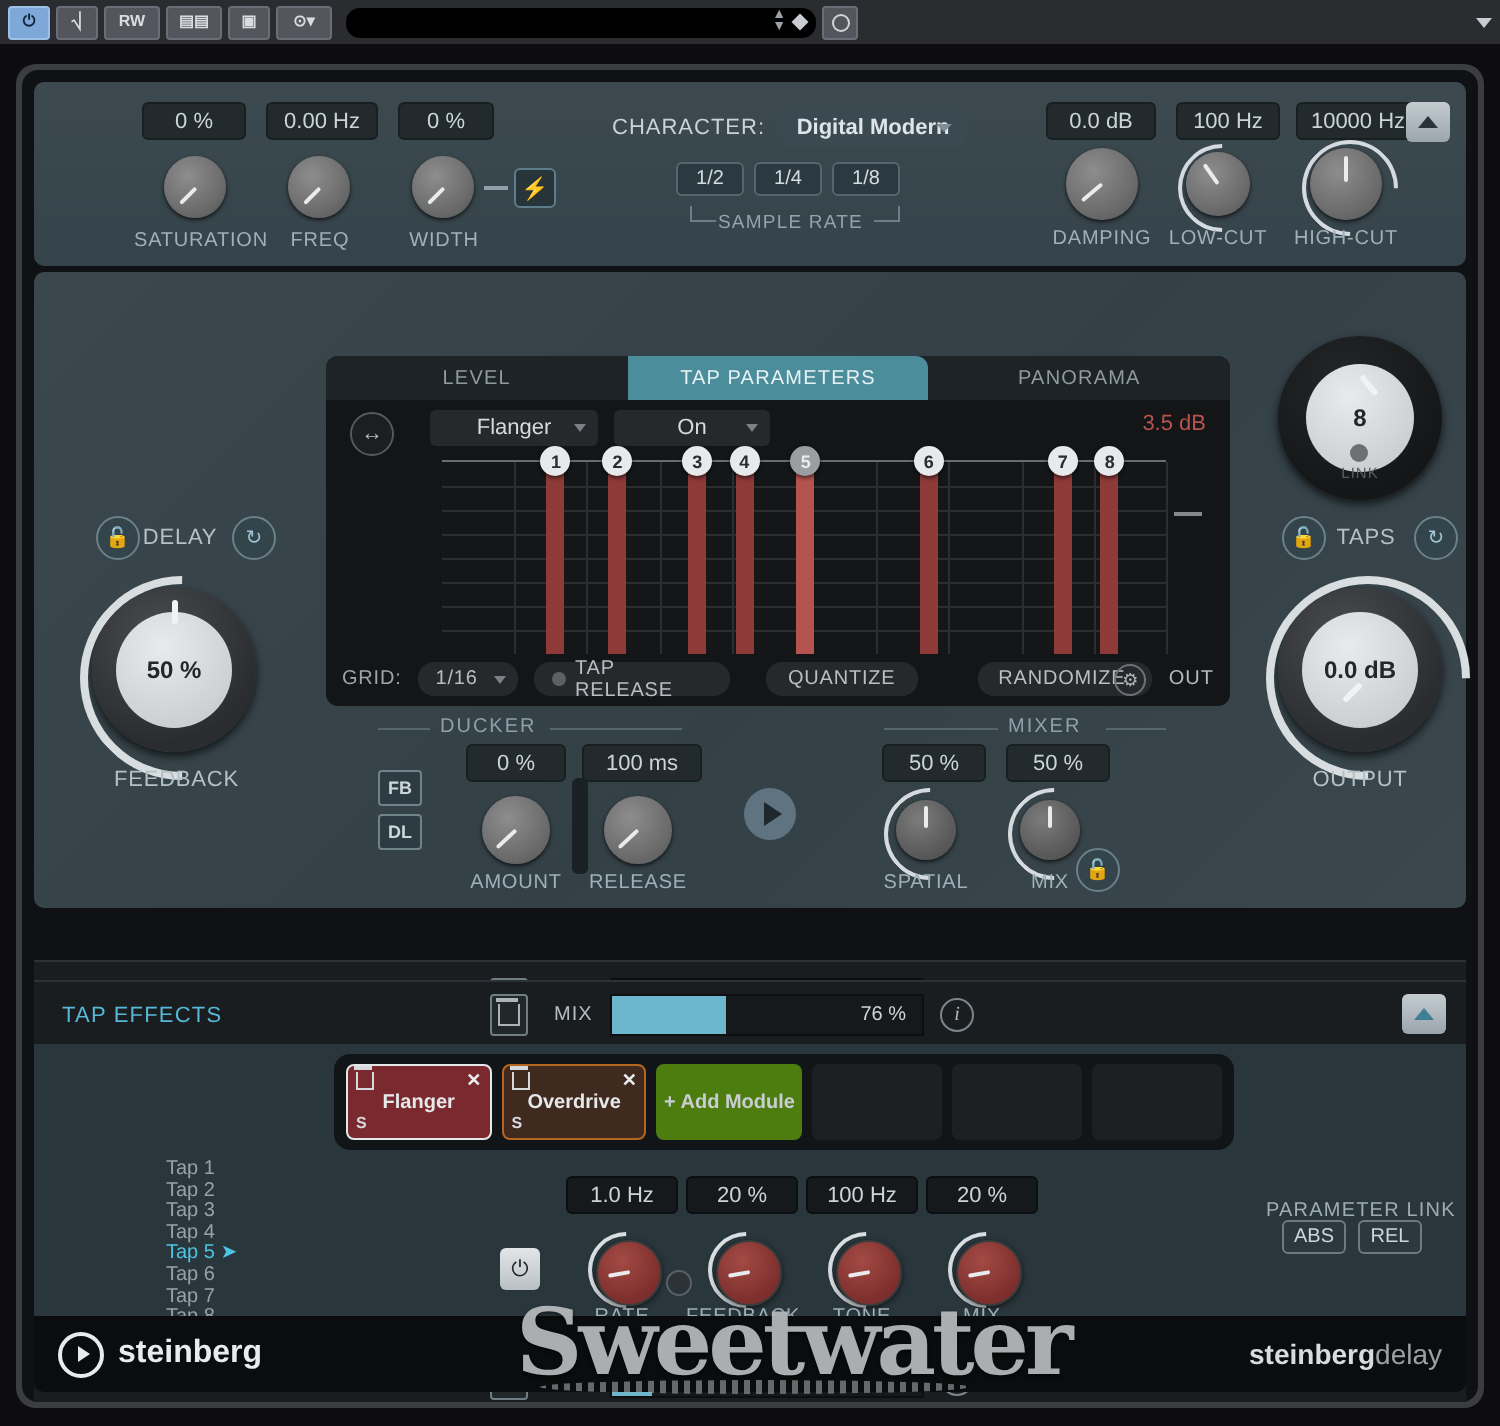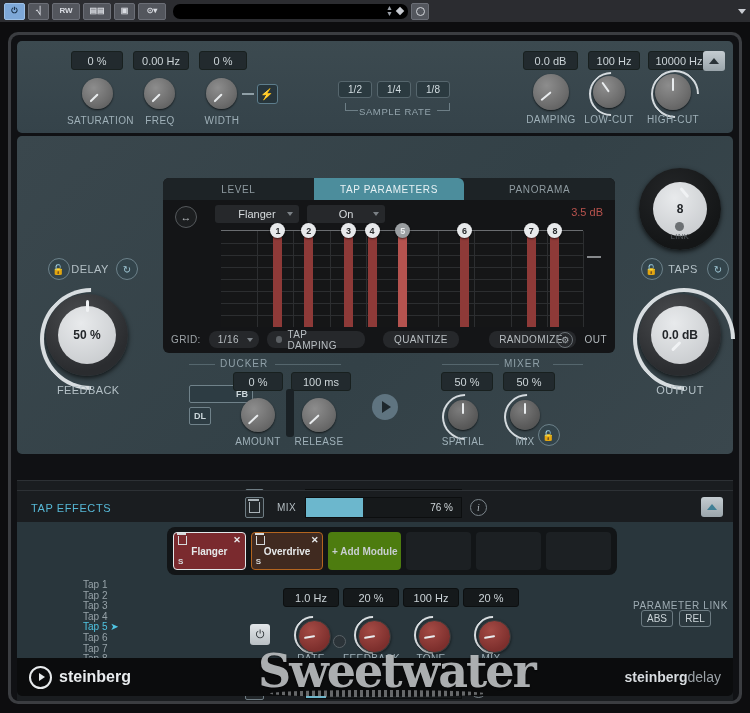--- a/index.html
+++ b/index.html
@@ -185,20 +185,27 @@
       <div class="knob" style="left:189px;top:37px;width:31px;height:31px;">
         <div class="tick" style="height:11px;top:5px;margin-left:-1px;transform:rotate(-135deg);"></div>
       </div>
       <div class="dash" style="left:225px;top:52px;"></div>
       <div class="boltbtn" style="left:240px;top:43px;">⚡</div>
 
       <div class="knoblabel" style="left:50px;top:74px;width:60px;">SATURATION</div>
       <div class="knoblabel" style="left:113px;top:74px;width:60px;">FREQ</div>
       <div class="knoblabel" style="left:175px;top:74px;width:60px;">WIDTH</div>
 
+      <div class="charrow">
+        <div class="charlabel">CHARACTER:</div>
+        <div class="chardd">
+          <span>Digital Modern</span>
+          <span class="ar"></span>
+        </div>
+      </div>
 
       <div class="srbtn" style="left:321px;top:40px;">1/2</div>
       <div class="srbtn" style="left:360px;top:40px;">1/4</div>
       <div class="srbtn" style="left:399px;top:40px;">1/8</div>
       <div class="brk" style="left:328px;top:62px;width:12px;"></div>
       <div class="brk" style="left:420px;top:62px;width:12px;border-left:0;border-right:1px solid #6d7e86;"></div>
       <div class="srlabel" style="left:342px;top:65px;">SAMPLE RATE</div>
 
       <div class="valbox" style="left:506px;top:10px;width:55px;">0.0 dB</div>
       <div class="valbox" style="left:571px;top:10px;width:52px;">100 Hz</div>
@@ -320,36 +327,36 @@
         <div class="outdash"></div>
 
         <div class="botrow">
           <span class="gridlbl">GRID:</span>
           <div class="pill" style="padding-right:20px;">
             <span>1/16</span>
             <span class="ar" style="position:absolute;right:6px;width:0;height:0;border-left:3.5px solid transparent;border-right:3.5px solid transparent;border-top:4px solid #7b8186;"></span>
           </div>
           <div class="pill" style="width:108px;">
             <span class="dot"></span>
-            <span>TAP DAMPING</span>
+            <span>TAP RELEASE</span>
           </div>
           <div class="pill" style="width:84px;margin-left:10px;">QUANTIZE</div>
           <div class="pill" style="width:96px;margin-left:22px;justify-content:flex-start;padding-left:10px;">
             <span>RANDOMIZE</span>
             <span class="gear" style="position:absolute;right:3px;">⚙</span>
           </div>
           <span class="outlbl">OUT</span>
         </div>
       </div>
 
       <div class="grpline" style="left:172px;top:228px;width:26px;"></div>
       <div class="grp" style="left:203px;top:222px;">DUCKER</div>
       <div class="grpline" style="left:258px;top:228px;width:66px;"></div>
 
-      <div class="smallsq" style="left:172px;top:249px;padding-left:42px;">FB</div>
+      <div class="smallsq" style="left:172px;top:249px;">FB</div>
       <div class="smallsq" style="left:172px;top:271px;">DL</div>
 
       <div class="valbox" style="left:216px;top:236px;width:50px;">0 %</div>
       <div class="valbox" style="left:274px;top:236px;width:60px;">100 ms</div>
 
       <div class="knob" style="left:224px;top:262px;width:34px;height:34px;">
         <div class="tick" style="height:13px;top:4px;margin-left:-1px;transform:rotate(-133deg);"></div>
       </div>
       <div class="meterbar" style="left:269px;top:253px;"></div>
       <div class="knob" style="left:285px;top:262px;width:34px;height:34px;">

